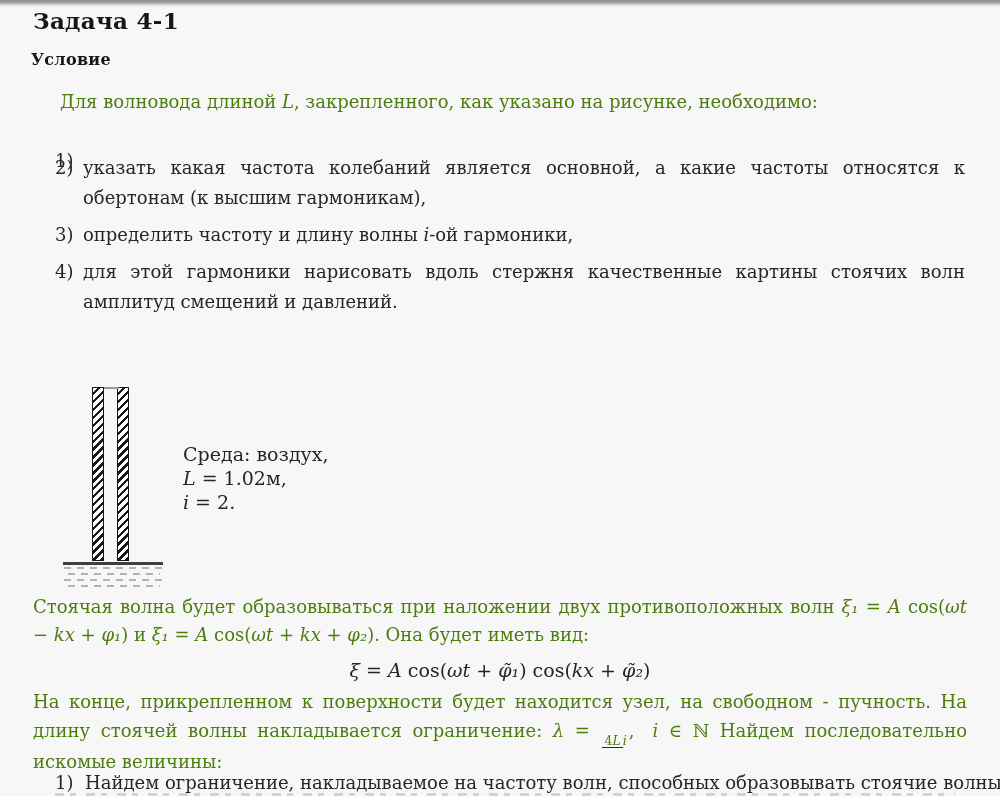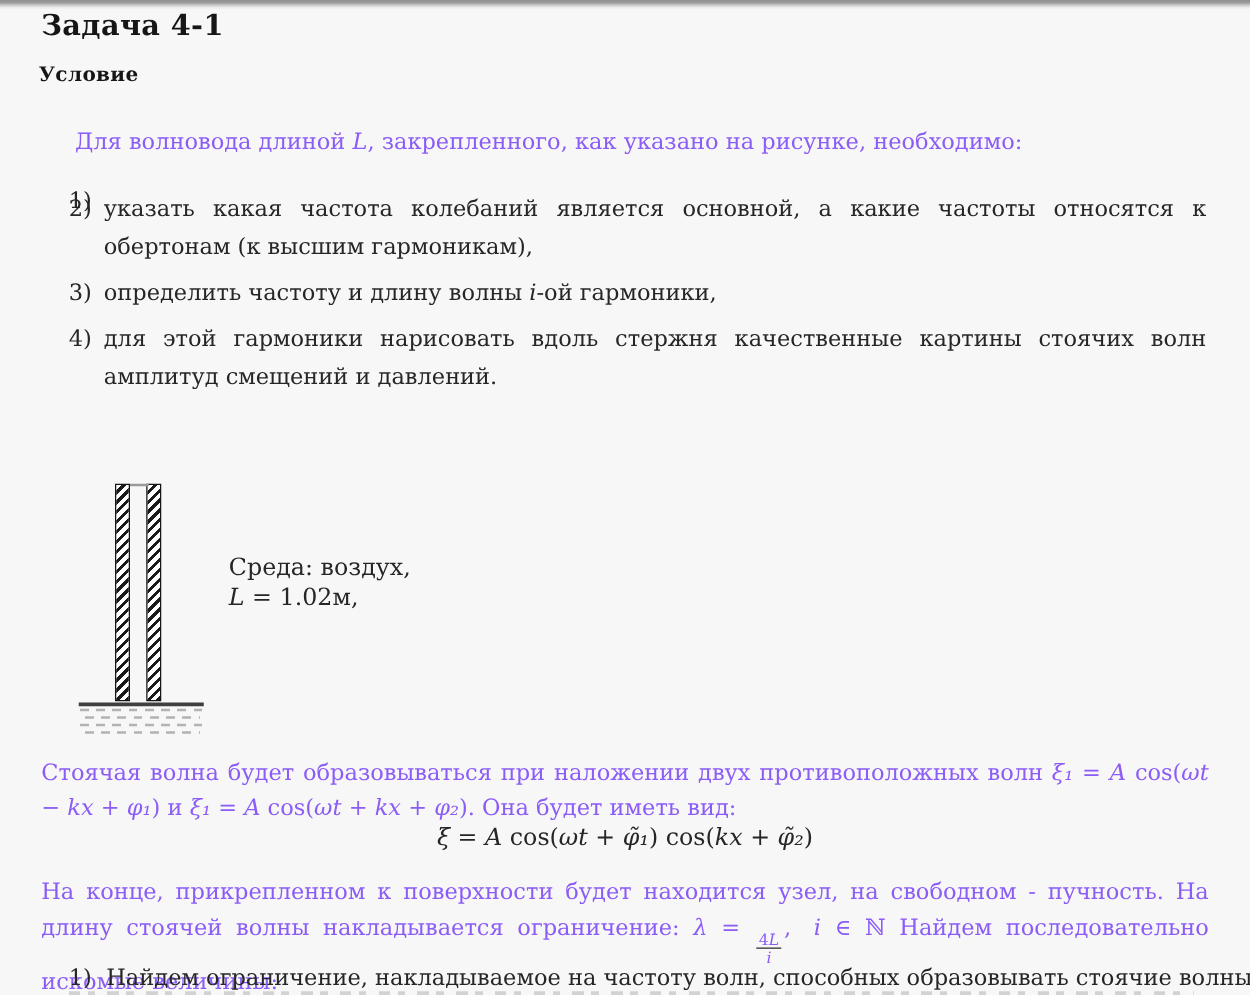--- a/index.html
+++ b/index.html
@@ -5,42 +5,42 @@
   html,body{margin:0;padding:0;}
   body{
     width:1000px;height:796px;position:relative;overflow:hidden;
     background:#f7f7f7;color:#2a2a2a;
     font-family:"DejaVu Serif","DejaVu Sans","Liberation Serif",serif;
   }
   .topbar{position:absolute;top:0;left:0;width:1000px;height:8px;
     background:linear-gradient(180deg,#8f8f8f 0,#9a9a9a 2px,#c6c6c6 4px,#ececec 6px,#f7f7f7 8px);}
   .h1{position:absolute;top:7px;left:33px;font-size:23px;font-weight:bold;color:#161616;letter-spacing:.3px;}
   .h2{position:absolute;top:50px;left:31px;font-size:16px;font-weight:bold;color:#161616;letter-spacing:.3px;}
-  .para{position:absolute;font-size:18px;line-height:28px;text-align:justify;color:#8b5cf6;margin-top:12px;}
+  .para{position:absolute;font-size:18px;line-height:28px;text-align:justify;color:#4d7c0f;}
   .p-intro{top:88px;left:33px;width:932px;text-indent:27px;text-align:left;}
   .tasks{position:absolute;top:146px;left:33px;width:932px;}
   .task{position:relative;padding-left:50px;margin-bottom:7px;font-size:18px;line-height:30px;text-align:justify;color:#262626;}
   .task .num{position:absolute;left:22px;top:0;}
   .m{font-style:italic;}
   .figure{position:absolute;top:383px;left:0;width:1000px;height:210px;padding-left:12px;}
   .wall{position:absolute;top:4px;width:10px;height:172px;border:1.6px solid #151515;
     background:repeating-linear-gradient(135deg,#ffffff 0 3.2px,#1a1a1a 3.2px 5.6px);}
   .wall.left{left:92px;}
   .wall.right{left:117px;}
   .rim{position:absolute;left:104px;top:4px;width:15px;height:1.5px;background:#9a9a9a;}
   .ground{position:absolute;left:63px;top:179px;width:100px;height:2.5px;background:#3f3f3f;}
   .ghatch{position:absolute;left:64px;top:184px;width:99px;}
   .dashrow{height:2px;margin-bottom:4px;
     background:repeating-linear-gradient(90deg,#b3b3b3 0 7px,transparent 7px 13px);}
   .dashrow:nth-child(even){margin-left:4px;width:92px;}
   .params{position:absolute;left:183px;top:59px;font-size:19px;line-height:24px;color:#262626;}
   .p-standing{top:593px;left:33px;width:934px;}
   .formula-line{position:absolute;top:651px;left:0;width:1000px;text-align:center;font-size:19px;color:#262626;margin-top:8px;}
   .p-node{top:688px;left:33px;width:934px;line-height:28.5px;}
-  .frac{display:inline-flex;flex-direction:column;vertical-align:-8px;text-align:center;
+  .frac{display:inline-flex;flex-direction:row;vertical-align:-8px;text-align:center;
     font-size:12.5px;line-height:1.05;margin:0 2px;}
   .frac .fnum{border-bottom:1.3px solid #2a2a2a;padding:0 2px;}
   .step1{position:absolute;top:770px;left:33px;width:950px;white-space:nowrap;font-size:18px;line-height:26px;color:#262626;}
   .step1 .num{position:absolute;left:22px;top:0;}
   .step1 .txt{padding-left:52px;display:block;}
   .bottom-frag{position:absolute;top:793px;left:55px;width:900px;height:3px;opacity:.35;overflow:hidden;
     background:repeating-linear-gradient(90deg,#8f8f8f 0 9px,transparent 9px 15px,#8f8f8f 15px 21px,transparent 21px 31px);}
 </style>
 </head>
 <body>
@@ -74,20 +74,21 @@
   <div class="ground"></div>
   <div class="ghatch">
     <div class="dashrow"></div>
     <div class="dashrow"></div>
     <div class="dashrow"></div>
     <div class="dashrow"></div>
   </div>
   <div class="params">
     <div>Среда: воздух,</div>
     <div><span class="m">L</span><span> = 1.02м,</span></div>
+    <div><span class="m">i</span><span> = 2.</span></div>
   </div>
 </div>
 
 <div class="para p-standing"><span>Стоячая волна будет образовываться при наложении двух противоположных волн </span><span class="m">ξ₁ = A</span><span> cos(</span><span class="m">ωt</span><span> − </span><span class="m">kx</span><span> + </span><span class="m">φ₁</span><span>) и </span><span class="m">ξ₁ = A</span><span> cos(</span><span class="m">ωt</span><span> + </span><span class="m">kx</span><span> + </span><span class="m">φ₂</span><span>). Она будет иметь вид:</span></div>
 
 <div class="formula-line"><span class="m">ξ</span><span> = </span><span class="m">A</span><span> cos(</span><span class="m">ωt</span><span> + </span><span class="m">φ̃₁</span><span>) cos(</span><span class="m">kx</span><span> + </span><span class="m">φ̃₂</span><span>)</span></div>
 
 <div class="para p-node"><span>На конце, прикрепленном к поверхности будет находится узел, на свободном - пучность. На длину стоячей волны накладывается ограничение: </span><span class="m">λ</span><span> = </span><span class="frac">
       <span class="fnum"><span>4</span><span class="m">L</span></span>
       <span class="m">i</span>

